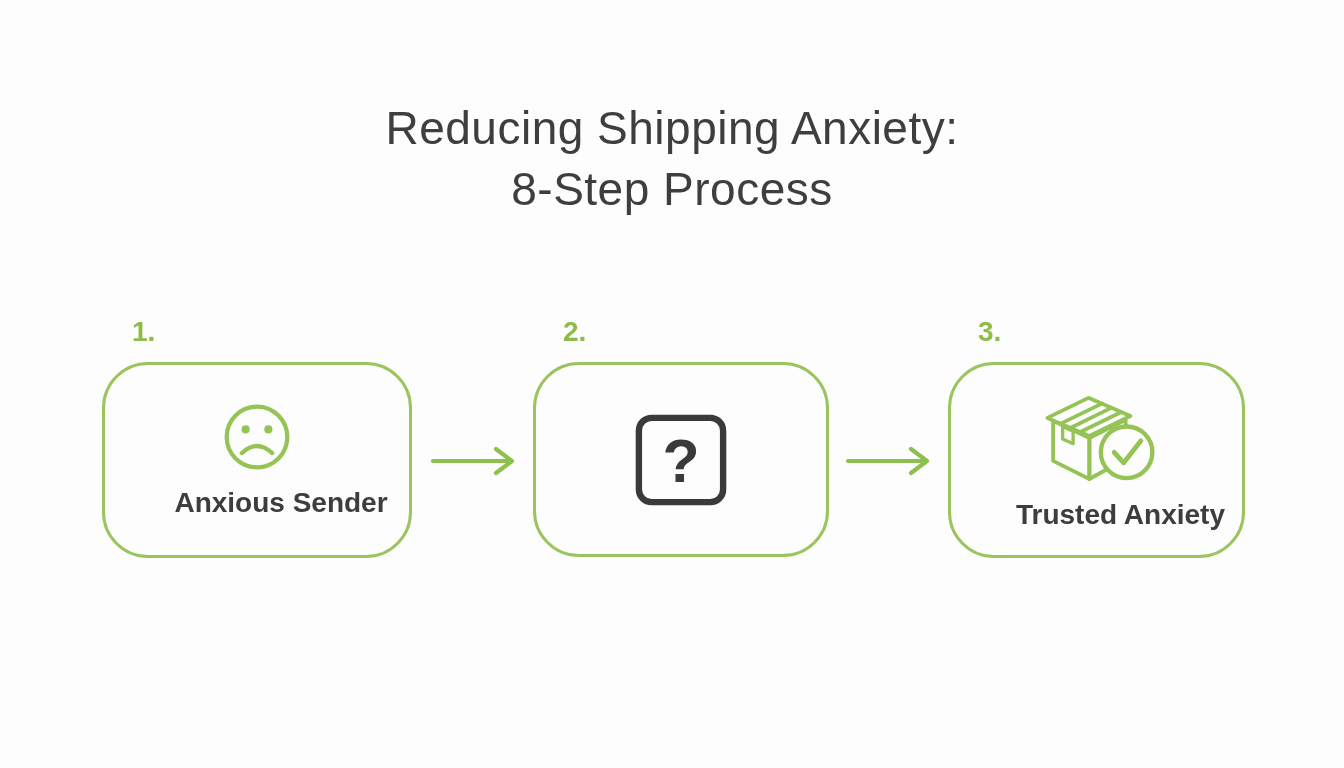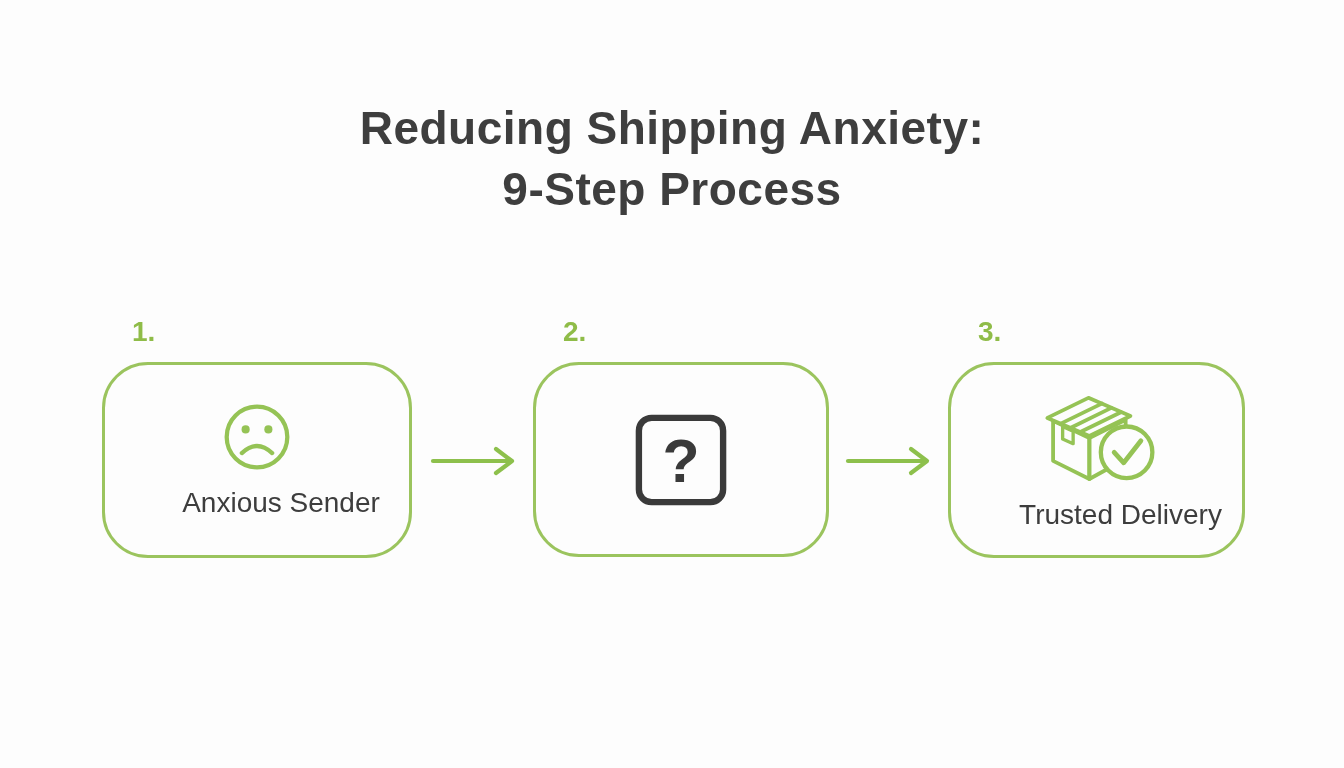--- a/index.html
+++ b/index.html
@@ -15,21 +15,21 @@
     overflow: hidden;
   }
   .title {
     position: absolute;
     top: 98px;
     left: 0;
     width: 100%;
     margin: 0;
     text-align: center;
     font-size: 46px;
-    font-weight: bold;
+    font-weight: normal;
     line-height: 61px;
     color: #3e3e3e;
     letter-spacing: 0.5px;
   }
   .step {
     position: absolute;
     top: 362px;
   }
   .step-number {
     position: absolute;
@@ -52,36 +52,36 @@
     justify-content: center;
   }
   .card .icon-wrap {
     display: flex;
     align-items: center;
     justify-content: center;
   }
   .card .label {
     margin-top: 14px;
     font-size: 28px;
-    font-weight: normal;
+    font-weight: bold;
     color: #3d3d3d;
     white-space: nowrap;
     margin-left: 48px;
   }
   .arrow {
     position: absolute;
     top: 446px;
   }
 </style>
 </head>
 <body>
 
 <div class="canvas">
 
-  <h1 class="title"><span>Reducing Shipping Anxiety:</span><br><span>9-Step Process</span></h1>
+  <h1 class="title"><span>Reducing Shipping Anxiety:</span><br><span>8-Step Process</span></h1>
 
   <div class="step" style="left:102px; width:310px; height:196px;">
     <div class="step-number">1.</div>
     <div class="card">
       <div class="icon-wrap">
         <svg width="72" height="72" viewBox="0 0 76 76" fill="none">
           <circle cx="38" cy="38" r="32" stroke="#95c355" stroke-width="4.5"></circle>
           <circle cx="26" cy="30" r="4.3" fill="#95c355"></circle>
           <circle cx="50" cy="30" r="4.3" fill="#95c355"></circle>
           <path d="M 22 55 Q 38 40 54 55" stroke="#95c355" stroke-width="4.5" stroke-linecap="round" fill="none"></path>
@@ -130,17 +130,17 @@
           <line x1="28" y1="36" x2="71" y2="15" stroke="#95c355" stroke-width="4" stroke-linecap="round"></line>
           <line x1="38" y1="40.5" x2="81" y2="19.5" stroke="#95c355" stroke-width="4" stroke-linecap="round"></line>
           <line x1="48" y1="45" x2="91" y2="24" stroke="#95c355" stroke-width="4" stroke-linecap="round"></line>
 
           <polygon points="30,39 41,44 41,57 30,52" stroke="#95c355" stroke-width="3.5" fill="none" stroke-linejoin="round"></polygon>
 
           <circle cx="97" cy="66" r="27" fill="#fdfdfd" stroke="#95c355" stroke-width="4.5"></circle>
           <path d="M 84 66 L 94 77 L 112 54" stroke="#95c355" stroke-width="5" fill="none" stroke-linecap="round" stroke-linejoin="round"></path>
         </svg>
       </div>
-      <div class="label">Trusted Delivery</div>
+      <div class="label">Trusted Anxiety</div>
     </div>
   </div>
 
 </div>
 
 </body></html>

